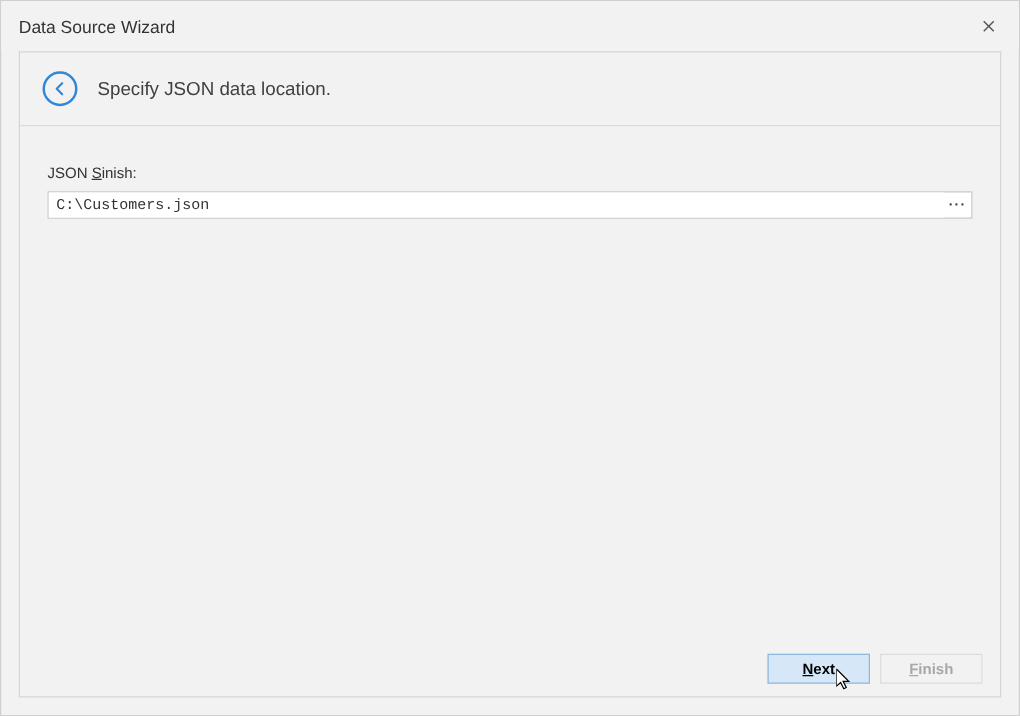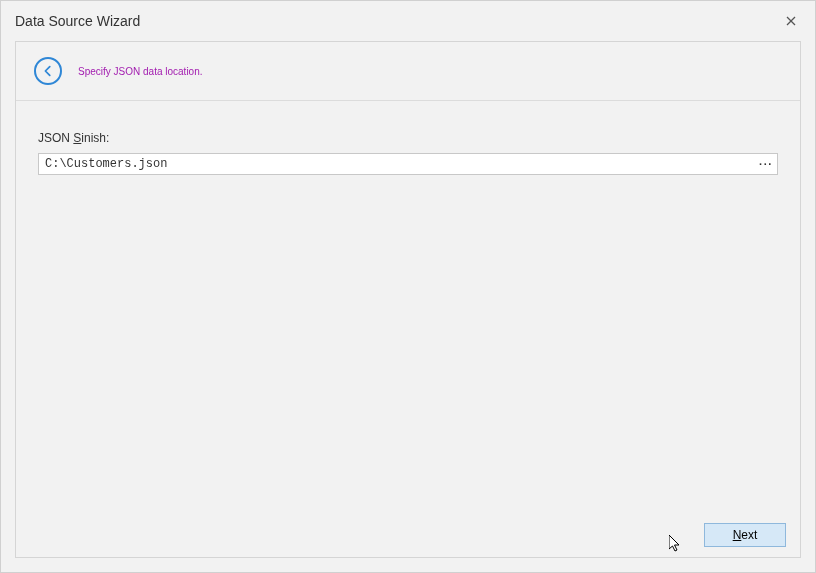--- a/index.html
+++ b/index.html
@@ -69,22 +69,22 @@
       align-items: center;
       justify-content: center;
       cursor: pointer;
       background: transparent;
     }
     .back-btn svg {
       width: 14px;
       height: 14px;
     }
     .header-text {
-      font-size: 10px;
-      color: #a21caf;
+      font-size: 15px;
+      color: #404040;
     }
     .form-area {
       flex: 1;
       padding: 30px 22px 10px 22px;
     }
     .form-row {
       display: flex;
       align-items: center;
       margin-bottom: 8px;
     }
@@ -159,20 +159,21 @@
       width: 82px;
       height: 24px;
       border: 1px solid #c8c8c8;
       background: #f2f2f2;
       font-size: 12px;
       font-family: inherit;
       cursor: pointer;
       display: flex;
       align-items: center;
       justify-content: center;
+      font-weight: bold;
     }
     .btn.primary {
       background: #d6e8f7;
       border-color: #8fb8dc;
     }
     .btn.disabled {
       color: #a8a8a8;
       cursor: default;
       border-color: #dcdcdc;
     }
@@ -225,19 +226,22 @@
             <span>···</span>
           </div>
         </div>
       </div>
     </div>
 
     <div class="footer">
       <button class="btn primary">
         <span><span class="ul">N</span><span>ext</span></span>
       </button>
+      <button class="btn disabled">
+        <span><span class="ul">F</span><span>inish</span></span>
+      </button>
     </div>
   </div>
 </div>
 
 <svg class="cursor" width="16" height="20" viewBox="0 0 16 20">
   <path d="M0 0 L0 14 L3.5 11 L6 16 L8 15 L5.5 10 L10 10 Z" fill="#fff" stroke="#000" stroke-width="1"></path>
 </svg>
 
 </body></html>

